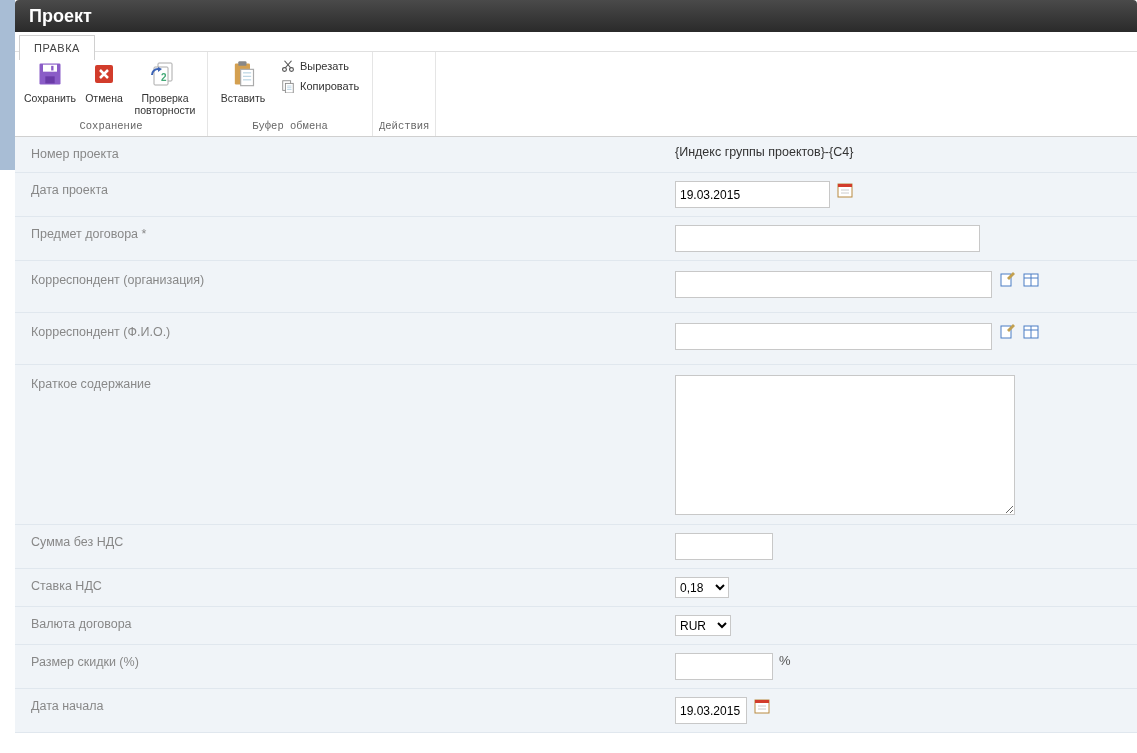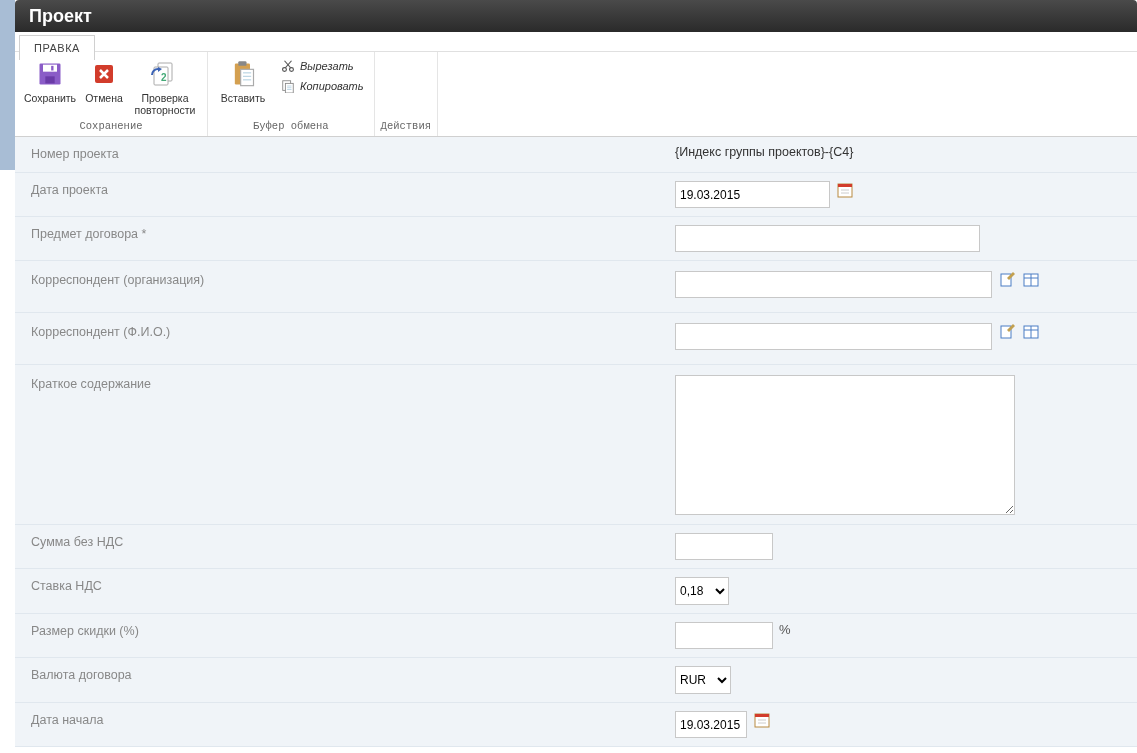--- a/index.html
+++ b/index.html
@@ -8,32 +8,32 @@
 .title-bar { background: linear-gradient(#4a4a4a, #2a2a2a); color: #fff; font-size: 18px; font-weight: bold; padding: 6px 14px; height: 32px; margin-left: 15px; border-top-left-radius: 4px; border-top-right-radius: 4px; }
 .tab-row { background: #fff; margin-left: 15px; padding-left: 4px; height: 20px; border-bottom: 1px solid #e0e0e0; }
 .tab { display: inline-block; background: #fff; border: 1px solid #d0d0d0; border-bottom: none; padding: 6px 14px; font-size: 11px; color: #444; margin-top: 3px; letter-spacing: 0.5px; }
 .ribbon { display: flex; margin-left: 15px; background: #fff; border-bottom: 1px solid #d0d0d0; }
 .ribbon-group { display: flex; flex-direction: column; align-items: center; border-right: 1px solid #e5e5e5; padding: 4px 6px 2px 6px; }
 .ribbon-buttons { display: flex; align-items: flex-start; }
 .big-btn { display: flex; flex-direction: column; align-items: center; width: 58px; padding: 2px 0; cursor: pointer; text-align: center; }
 .big-btn .icon { width: 32px; height: 32px; display: flex; align-items: center; justify-content: center; }
 .big-btn .lbl { font-size: 10.5px; color: #333; margin-top: 2px; line-height: 12px; }
 .small-btns { display: flex; flex-direction: column; margin-left: 4px; }
-.small-btn { display: flex; align-items: center; padding: 2px 4px; cursor: pointer; min-width: 90px; font-style: italic; }
+.small-btn { display: flex; align-items: center; padding: 2px 4px; cursor: pointer; min-width: 90px; }
 .small-btn .icon { width: 16px; height: 16px; display: flex; align-items: center; justify-content: center; margin-right: 4px; }
 .small-btn .lbl { font-size: 11px; color: #333; }
 .group-title { font-size: 10.5px; color: #666; text-align: center; padding: 2px 0; width: 100%; margin-top: auto; font-family: Liberation Mono, monospace; }
 .form-area { margin-left: 15px; background: #f0f4f8; }
 .form-row { display: flex; border-bottom: 1px solid #e0e7ee; min-height: 36px; align-items: flex-start; padding: 8px 0; }
 .form-row.tall { align-items: flex-start; padding-top: 10px; }
 .form-label { width: 660px; padding-left: 16px; color: #888; font-size: 12.5px; padding-top: 2px; }
 .form-input-cell { flex: 1; display: flex; align-items: flex-start; gap: 6px; }
 .form-input-cell input[type=text] { border: 1px solid #c8c8c8; height: 27px; padding: 2px 4px; font-size: 12px; }
 .form-input-cell textarea { border: 1px solid #c8c8c8; padding: 4px; font-size: 12px; font-family: Arial; resize: both; }
-.form-input-cell select { border: 1px solid #c8c8c8; height: 28px; font-size: 12px; background: #fff; }
+.form-input-cell select { border: 1px solid #c8c8c8; height: 21px; font-size: 12px; background: #fff; }
 .static-val { color: #333; font-size: 12.5px; }
 .action-icon { width: 18px; height: 18px; cursor: pointer; display: inline-flex; align-items: center; justify-content: center; }
 .date-inp { width: 155px; }
 .med-inp { width: 305px; }
 .wide-inp { width: 317px; }
 .small-inp { width: 98px; }
 .pct-suffix { color: #555; font-size: 13px; }
 </style>
 </head>
 <body>
@@ -226,33 +226,33 @@
   <div class="form-row">
     <div class="form-label">Ставка НДС</div>
     <div class="form-input-cell">
       <select style="width:54px">
         <option>0,18</option>
       </select>
     </div>
   </div>
 
   <div class="form-row">
-    <div class="form-label">Размер скидки (%)</div>
-    <div class="form-input-cell">
-      <input type="text" class="small-inp" value="" style="">
-      <span class="pct-suffix">%</span>
-    </div>
-  </div>
-
-  <div class="form-row">
     <div class="form-label">Валюта договора</div>
     <div class="form-input-cell">
       <select style="width:56px">
         <option>RUR</option>
       </select>
+    </div>
+  </div>
+
+  <div class="form-row">
+    <div class="form-label">Размер скидки (%)</div>
+    <div class="form-input-cell">
+      <input type="text" class="small-inp" value="" style="">
+      <span class="pct-suffix">%</span>
     </div>
   </div>
 
   <div class="form-row">
     <div class="form-label">Дата начала</div>
     <div class="form-input-cell">
       <input type="text" style="width: 72px;" value="19.03.2015">
       <span class="action-icon">
         <svg width="16" height="16" viewBox="0 0 16 16">
             <rect x="1" y="2" width="14" height="13" fill="#fff" stroke="#b88a40"></rect>

